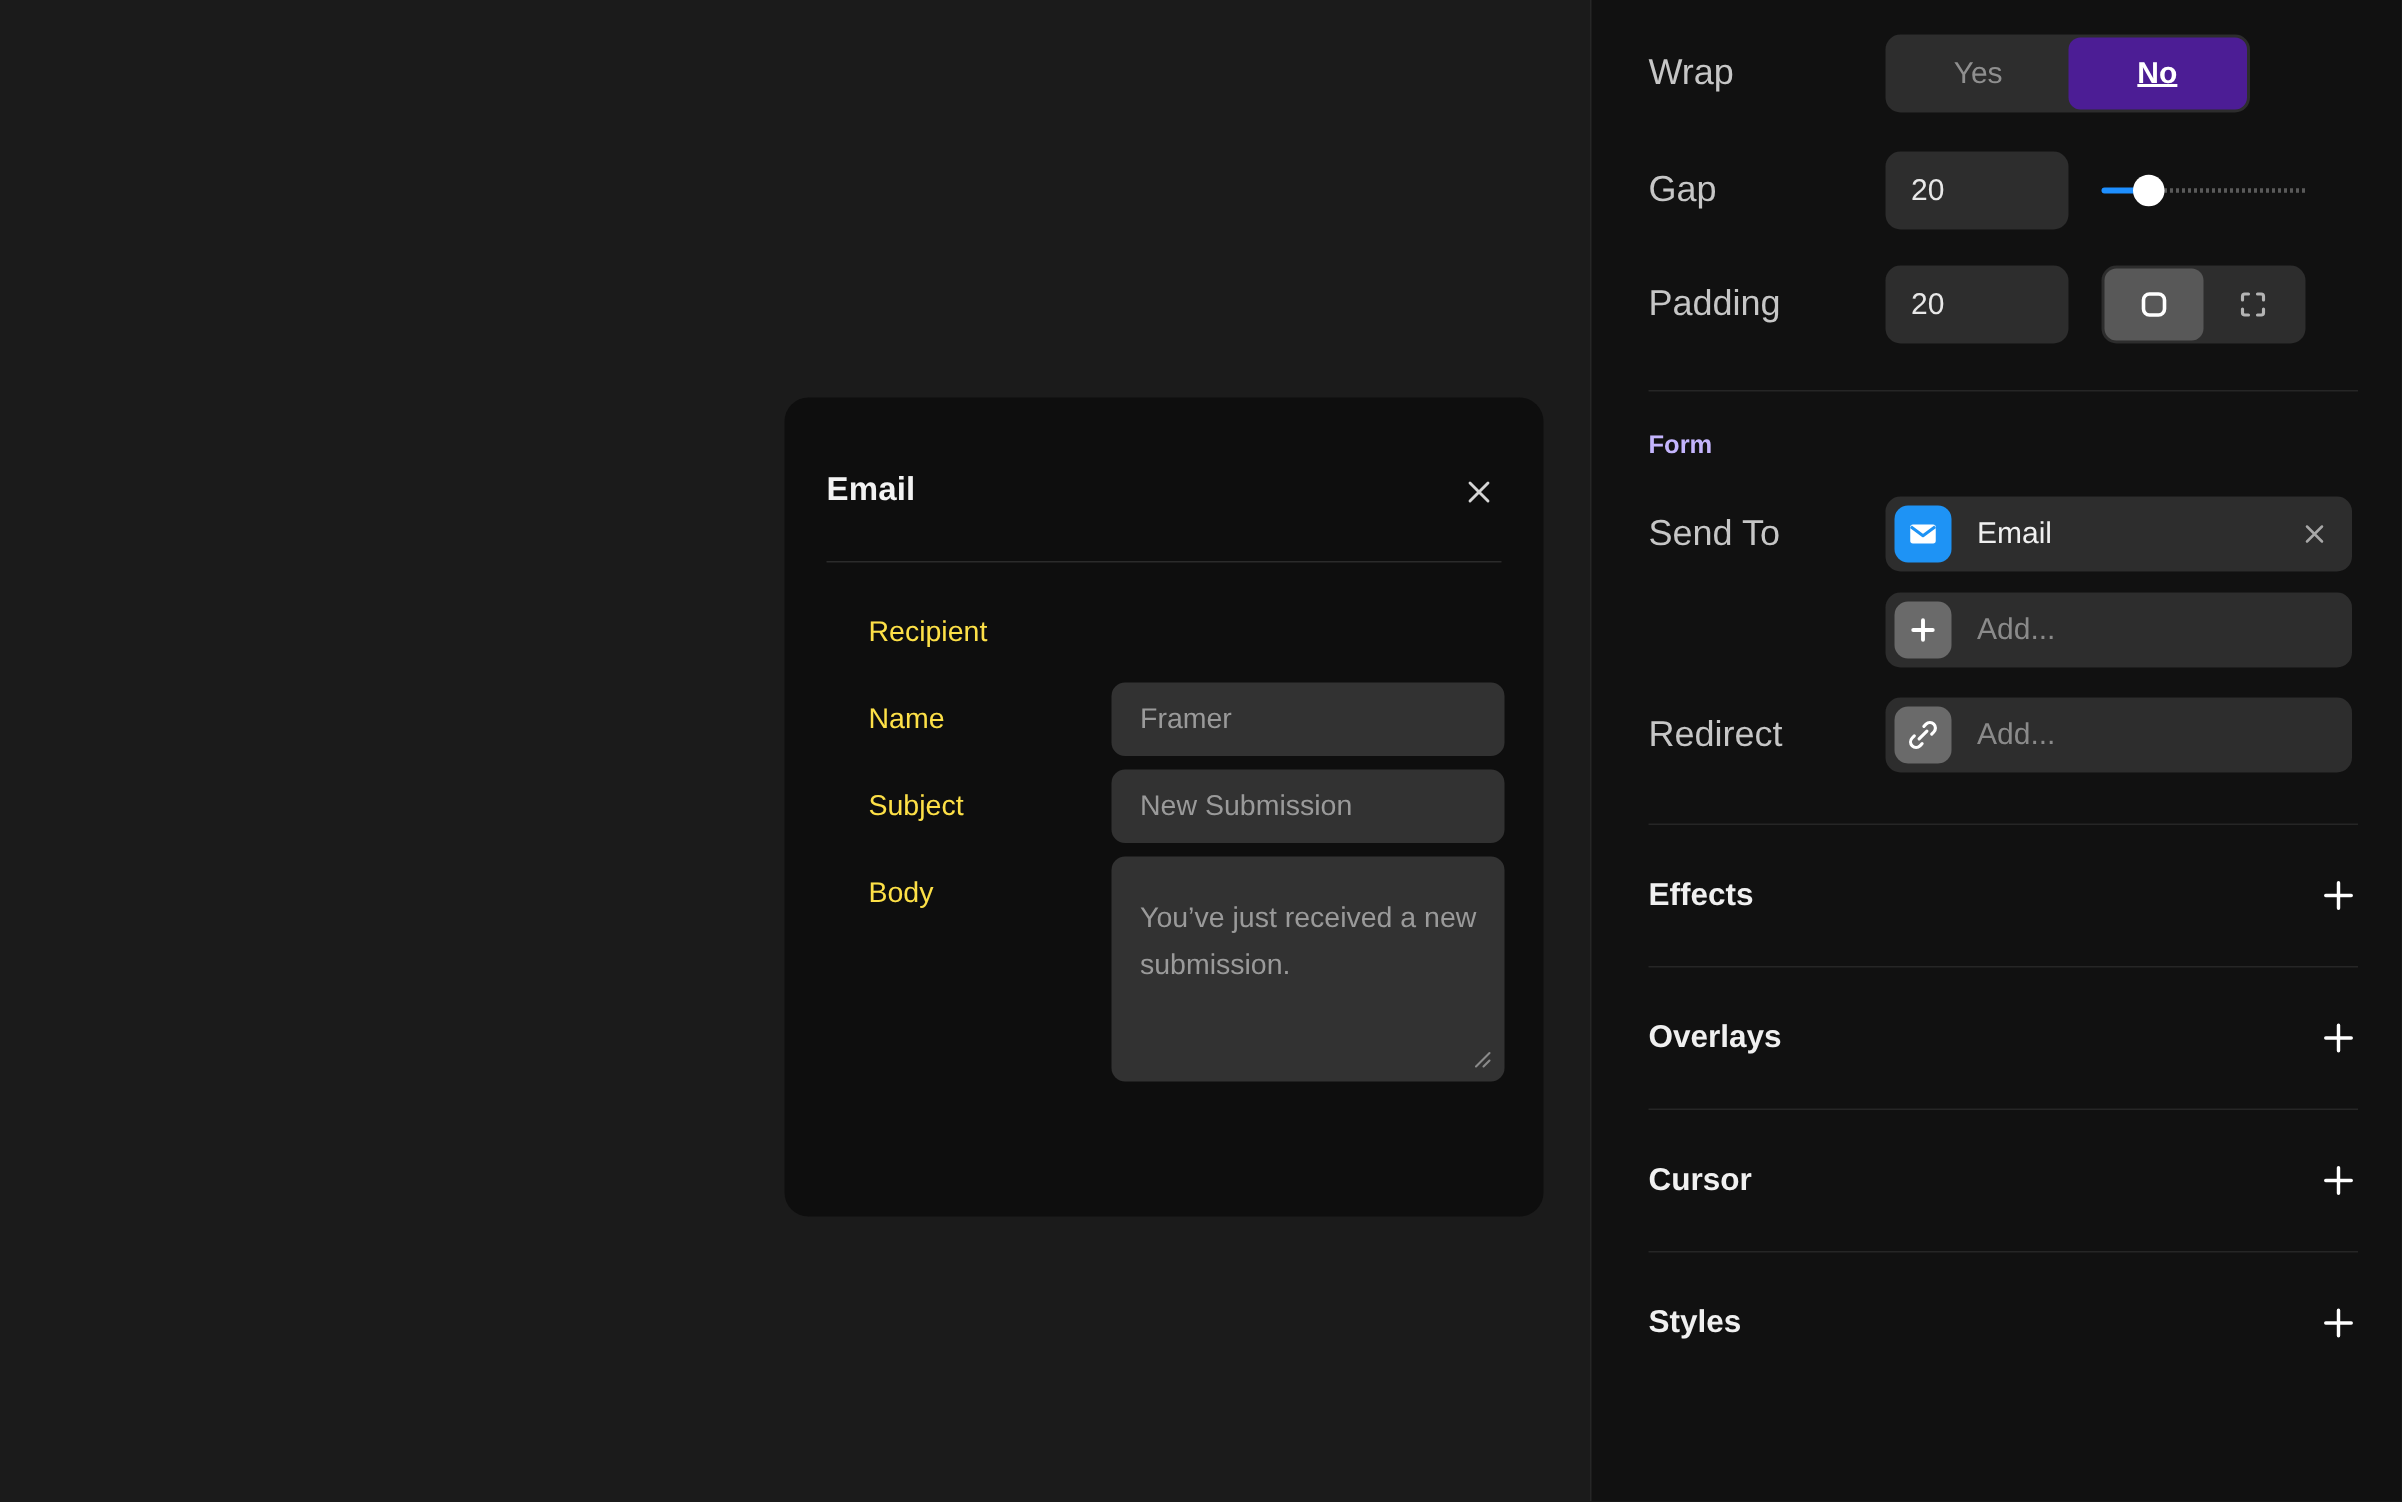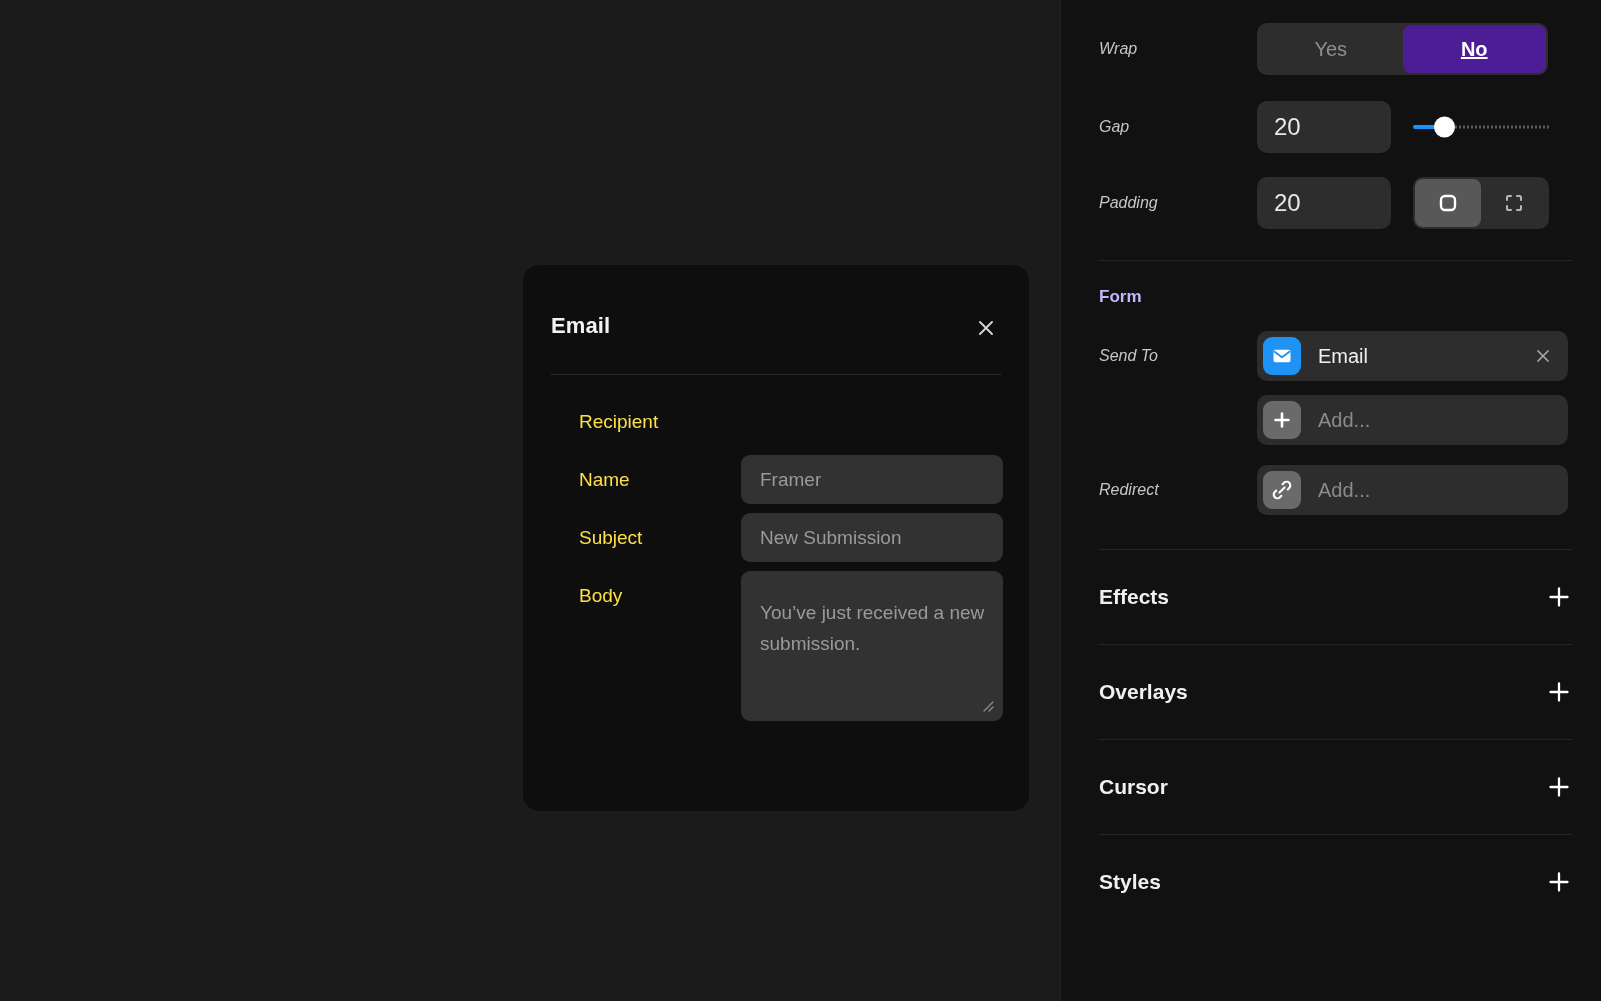--- a/index.html
+++ b/index.html
@@ -128,29 +128,28 @@
   .prow {
     display: flex;
     align-items: center;
     height: 58px;
     padding: 0 29px 0 0;
   }
   .plabel {
     width: 196px;
     flex: 0 0 196px;
     color: #c6c6c6;
-    font-size: 16px;
+    font-size: 24px;
     padding-left: 38px;
-    font-style: italic;
   }
 
   
   .segmented {
     display: flex;
-    width: 291px;
+    width: 243px;
     height: 52px;
     background: #2d2d2d;
     border-radius: 10px;
     padding: 2px;
   }
   .seg {
     flex: 1;
     display: flex;
     align-items: center;
     justify-content: center;
@@ -160,26 +159,26 @@
     cursor: pointer;
   }
   .seg.active {
     background: #4c1d95;
     color: #ffffff;
     font-weight: 600;
     text-decoration: underline;
   }
 
   .num-input {
-    width: 134px;
+    width: 122px;
     height: 52px;
     background: #2d2d2d;
     border-radius: 10px;
     color: #e8e8e8;
-    font-size: 24px;
+    font-size: 20px;
     display: flex;
     align-items: center;
     padding-left: 17px;
     cursor: text;
   }
 
   .slider {
     position: relative;
     width: 136px;
     height: 52px;

